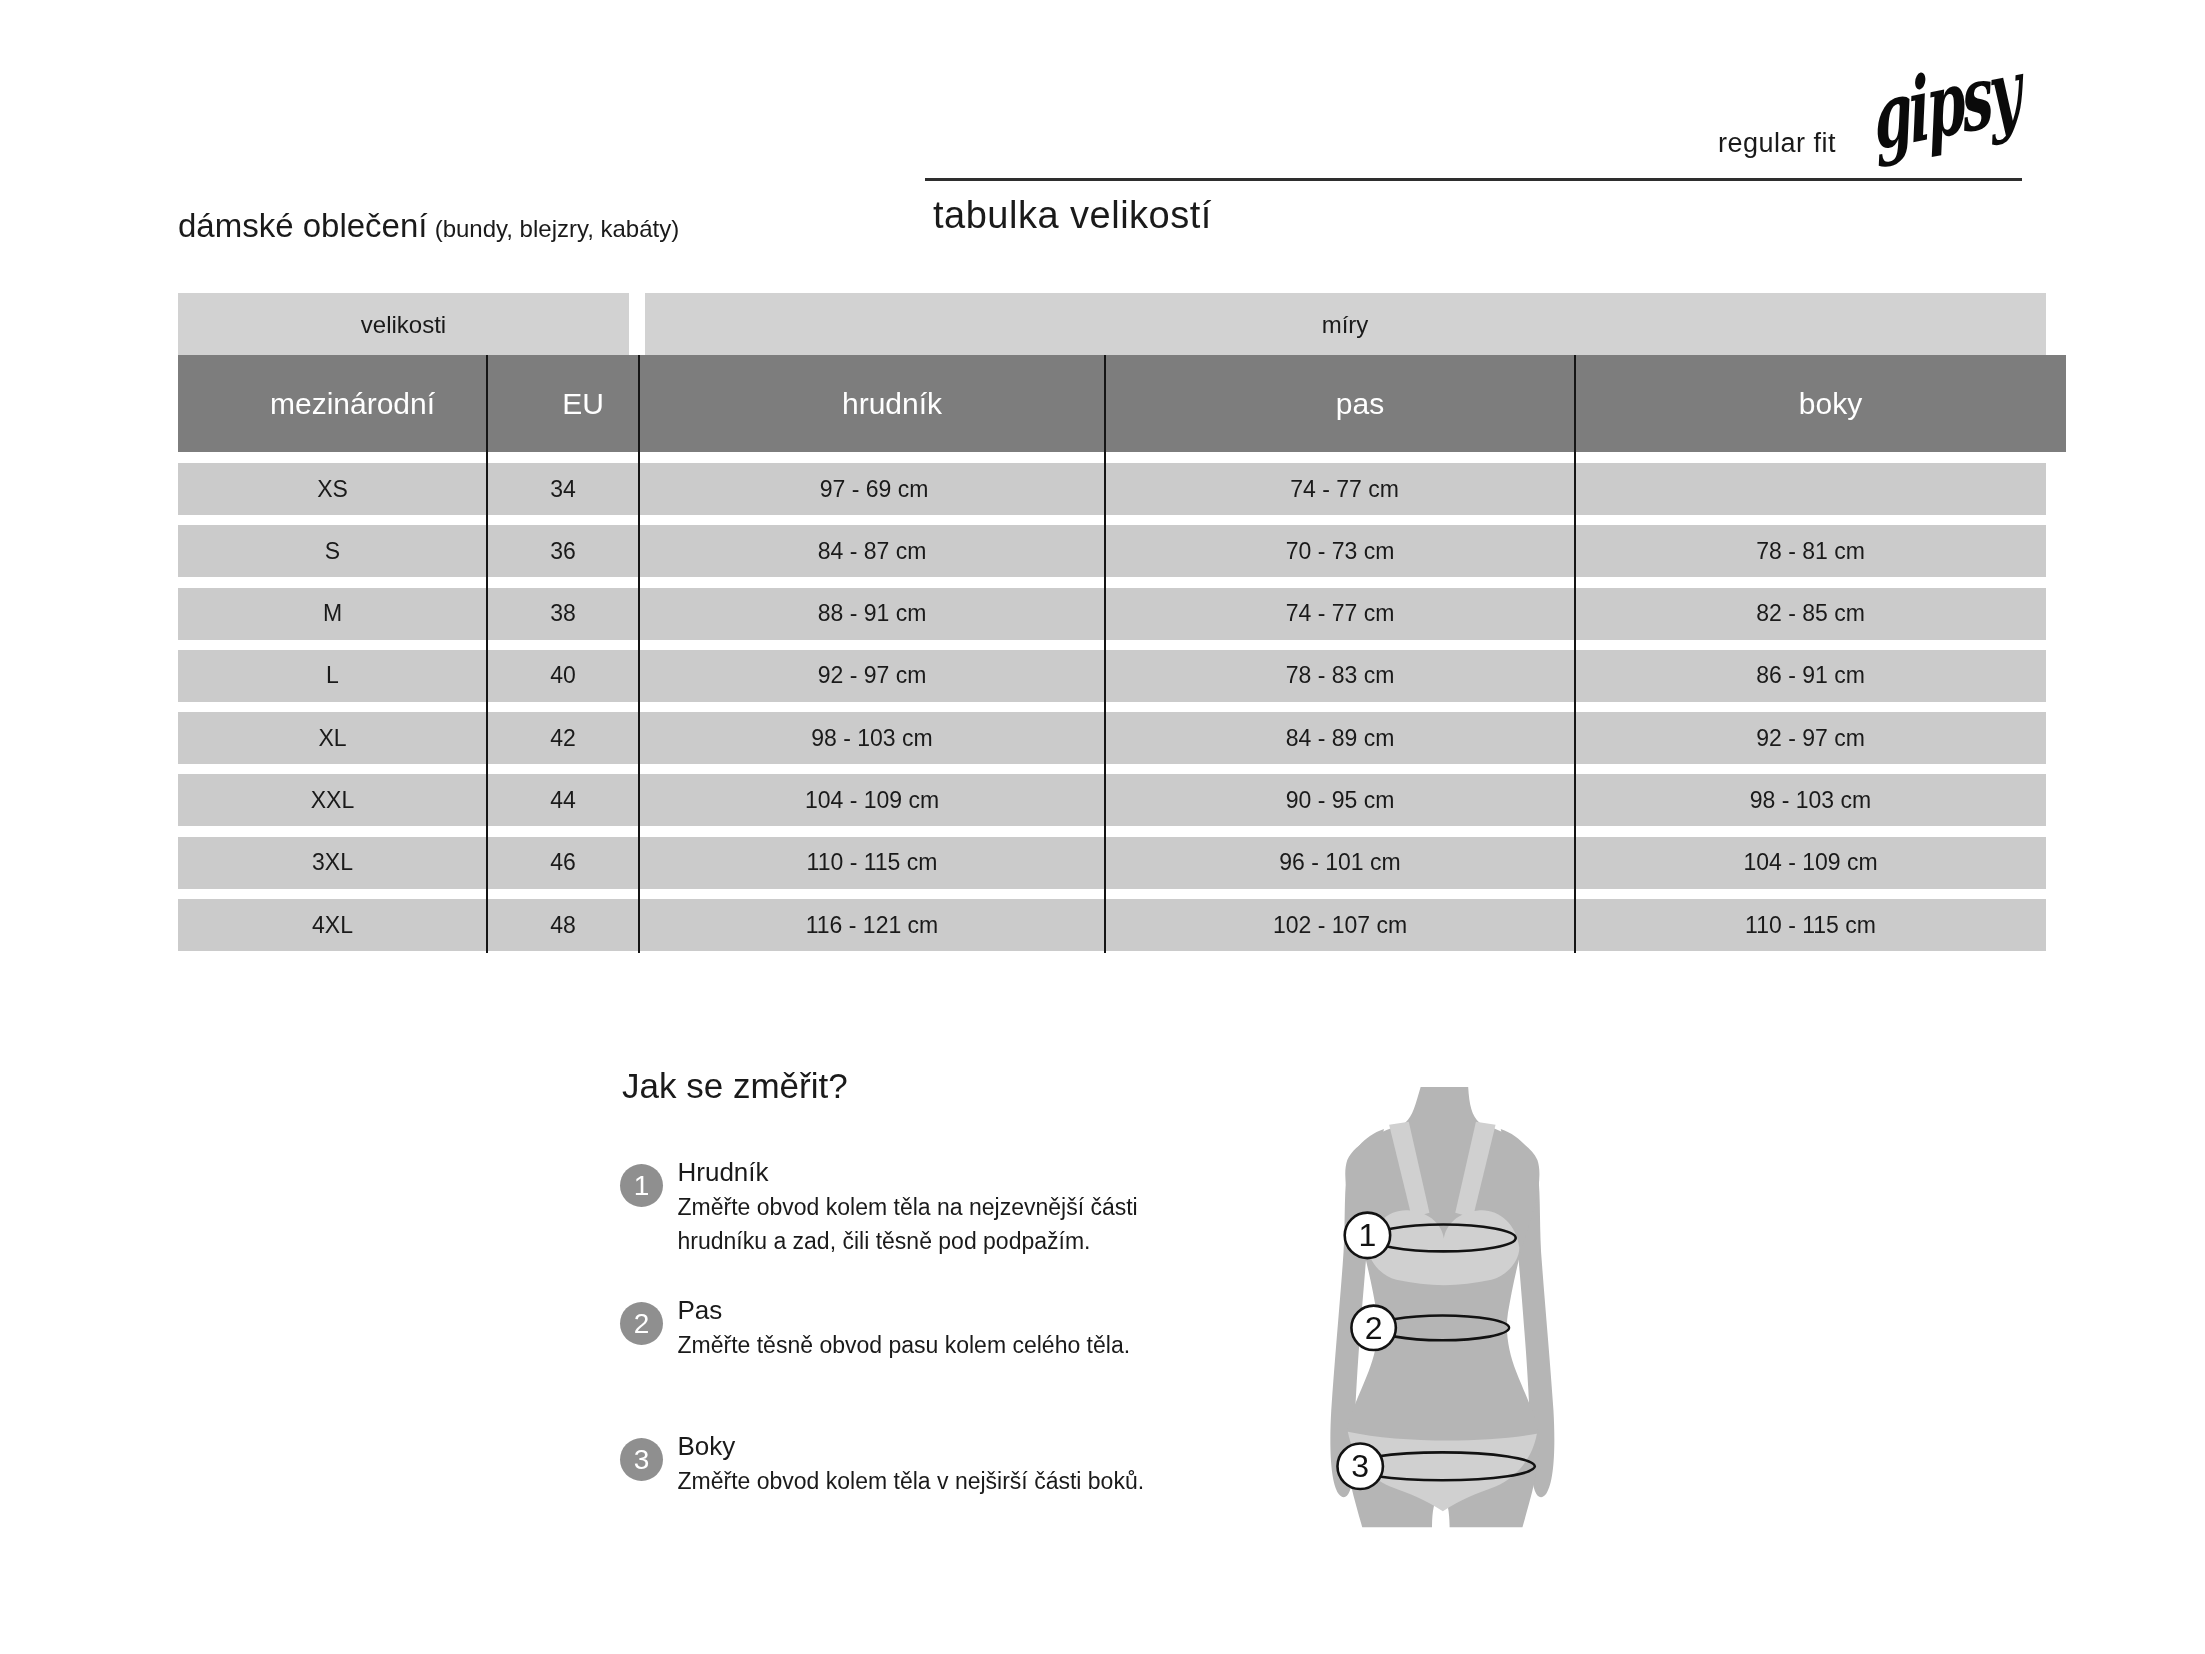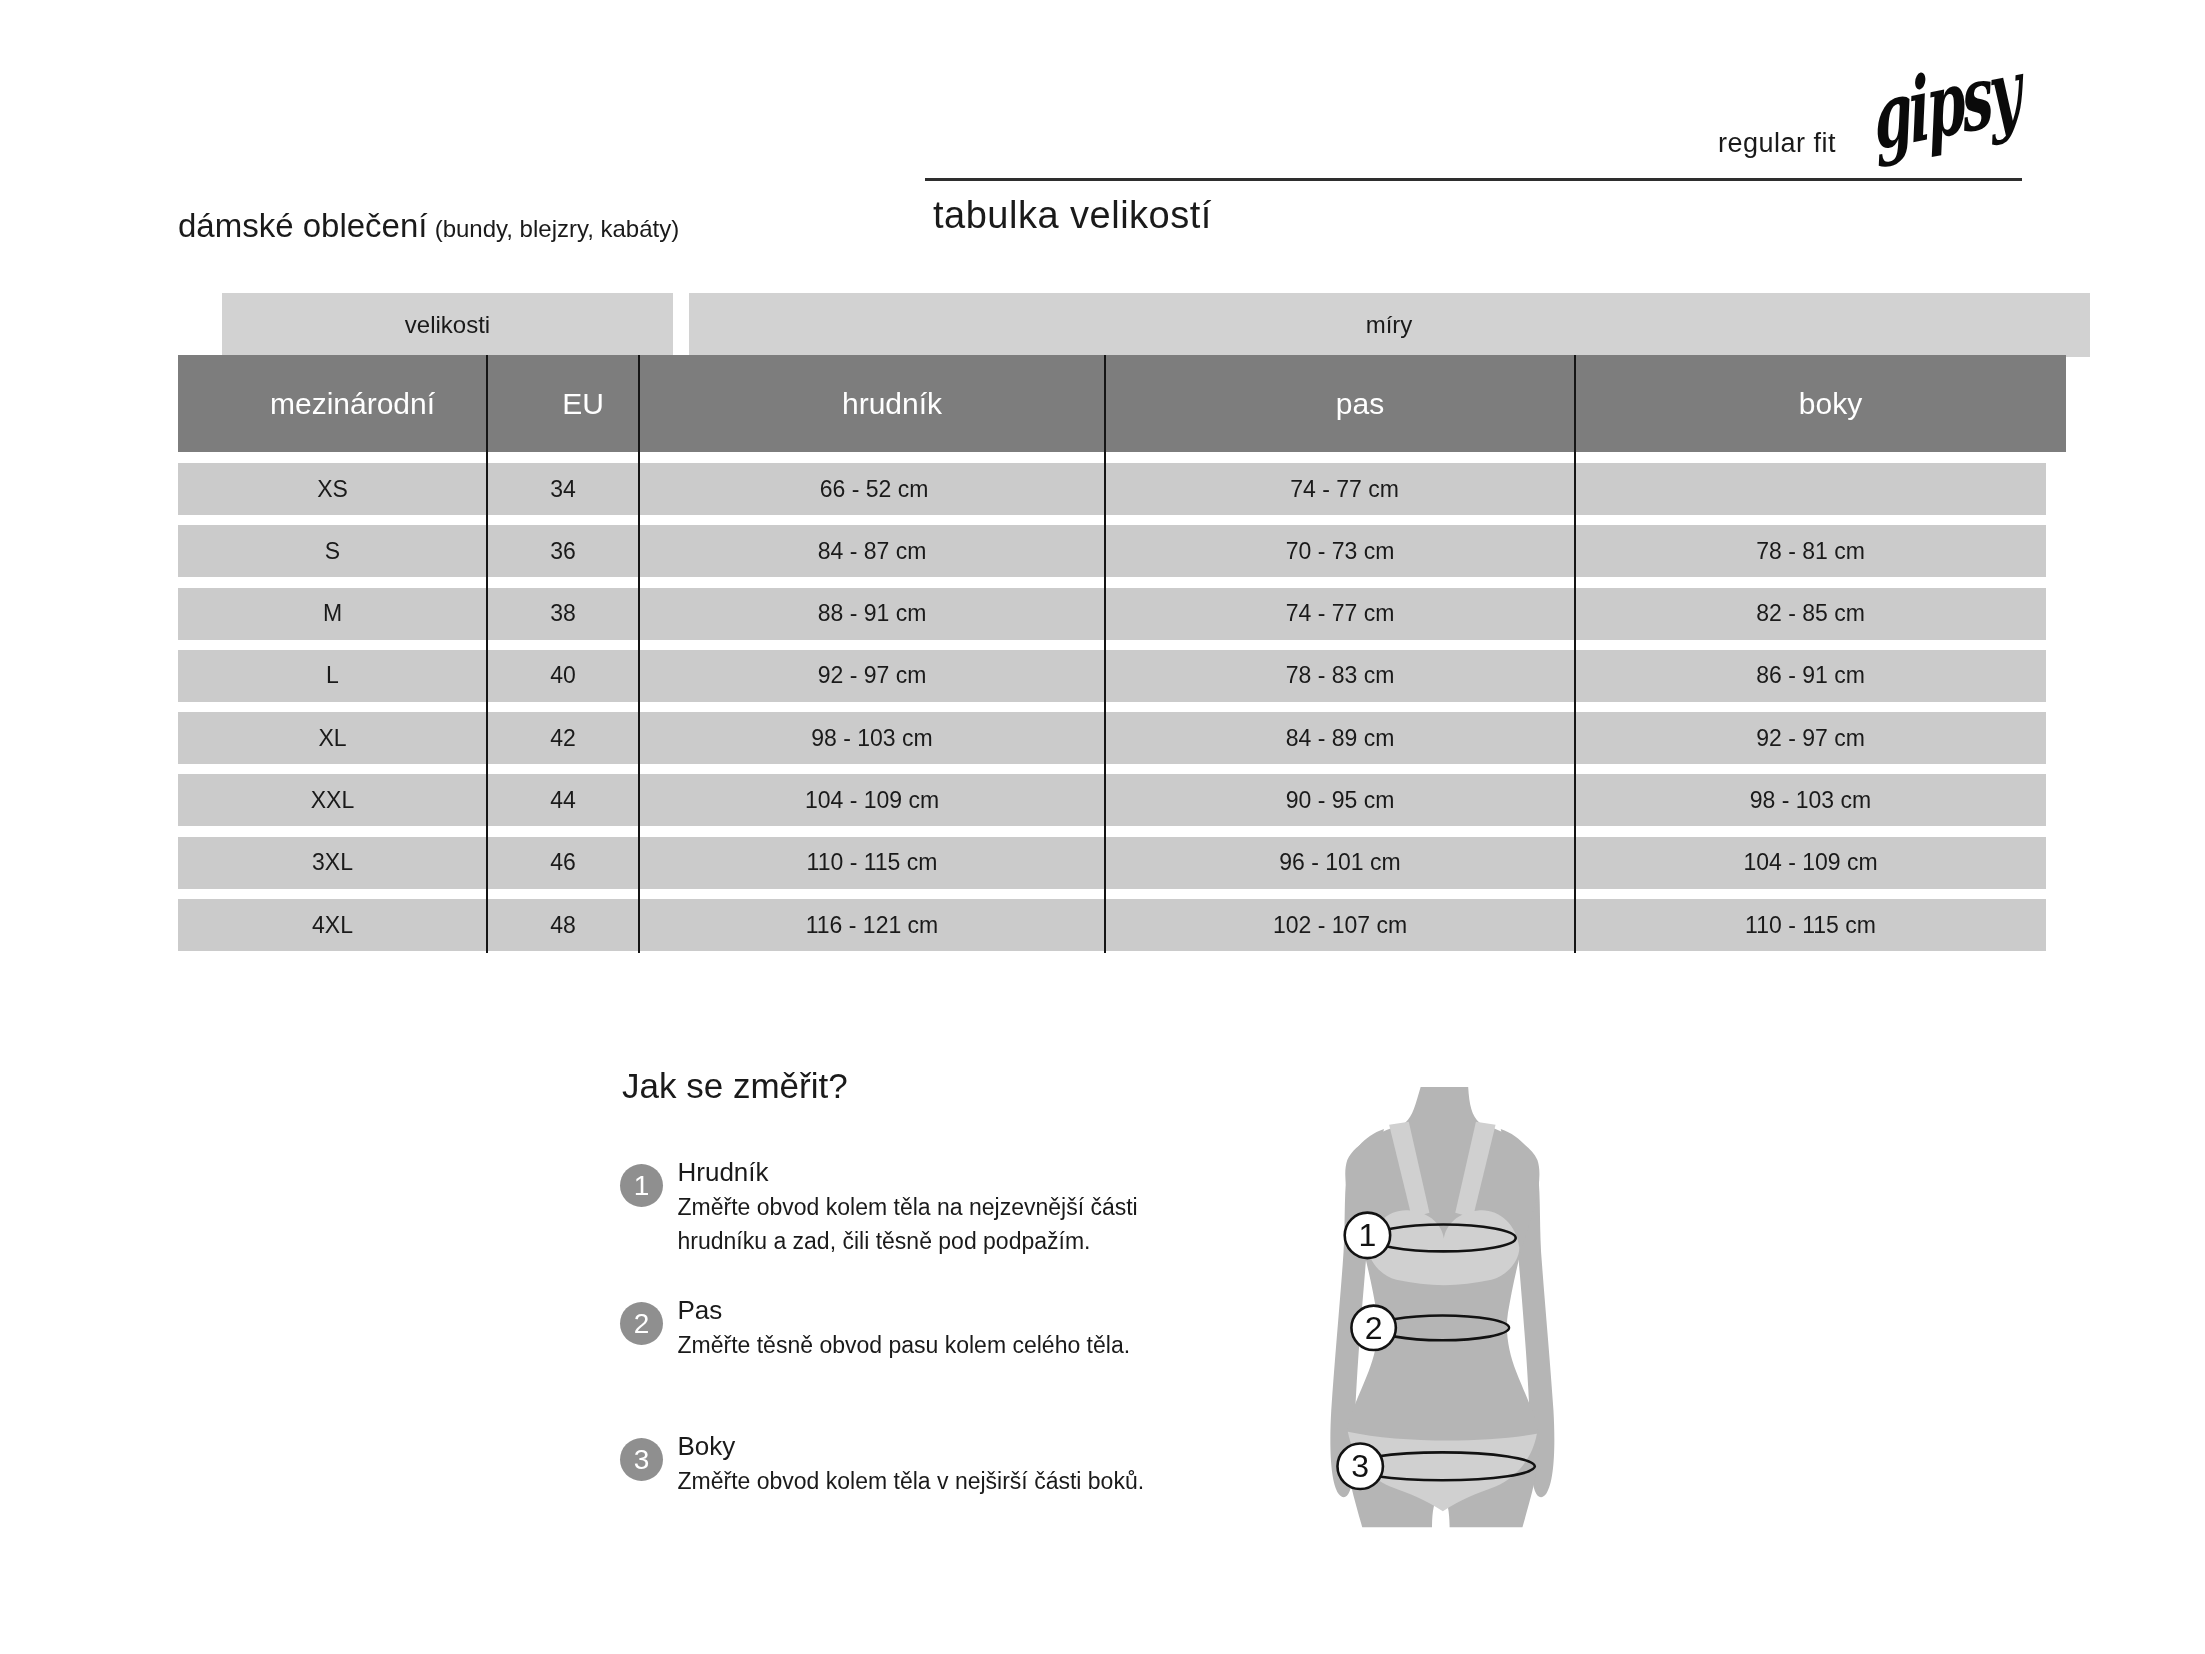--- a/index.html
+++ b/index.html
@@ -13,21 +13,21 @@
   .brand-logo{position:absolute;left:1870px;top:66px;font-family:"DejaVu Serif",serif;
               font-style:italic;font-weight:bold;font-size:89px;letter-spacing:-5.2px;color:#0a0a0a;
               transform:scaleX(0.62) rotate(-7deg);transform-origin:left top;white-space:nowrap;}
 
   
   .subtitle{position:absolute;left:178px;top:207px;white-space:nowrap;}
   .subtitle .main{font-size:33px;text-align:center;}
   .subtitle .note{font-size:24px;margin-left:7.2px;}
 
   
-  .group-strip{position:absolute;left:178px;top:293px;width:1868px;height:64px;display:flex;gap:15.5px;margin-left:44px;}
+  .group-strip{position:absolute;left:178px;top:293px;width:1868px;height:64px;display:flex;gap:15.5px;}
   .group-cell{background:#d2d2d2;display:flex;align-items:center;justify-content:center;font-size:24px;}
   .group-sizes{width:451px;}
   .group-measures{width:1401px;}
 
   .col-header{position:absolute;left:178px;top:355px;width:1868px;height:97px;display:flex;
               background:#7d7d7d;color:#ffffff;padding-left:20px;}
   .col-header .t-cell{display:flex;align-items:center;justify-content:center;font-size:30px;}
 
   .t-body{position:absolute;left:178px;top:463px;width:1868px;}
   .t-row{display:flex;height:52px;margin-bottom:10.3px;background:#cbcbcb;}
@@ -76,21 +76,21 @@
     <div class="t-cell c1">EU</div>
     <div class="t-cell c2">hrudník</div>
     <div class="t-cell c3">pas</div>
     <div class="t-cell c4">boky</div>
   </div>
 
   <div class="t-body">
       <div class="t-row">
         <div class="t-cell c0">XS</div>
         <div class="t-cell c1">34</div>
-        <div class="t-cell c3">66 - 52 cm</div>
+        <div class="t-cell c3">97 - 69 cm</div>
         <div class="t-cell c4">74 - 77 cm</div>
       </div>
       <div class="t-row">
         <div class="t-cell c0">S</div>
         <div class="t-cell c1">36</div>
         <div class="t-cell c2">84 - 87 cm</div>
         <div class="t-cell c3">70 - 73 cm</div>
         <div class="t-cell c4">78 - 81 cm</div>
       </div>
       <div class="t-row">

